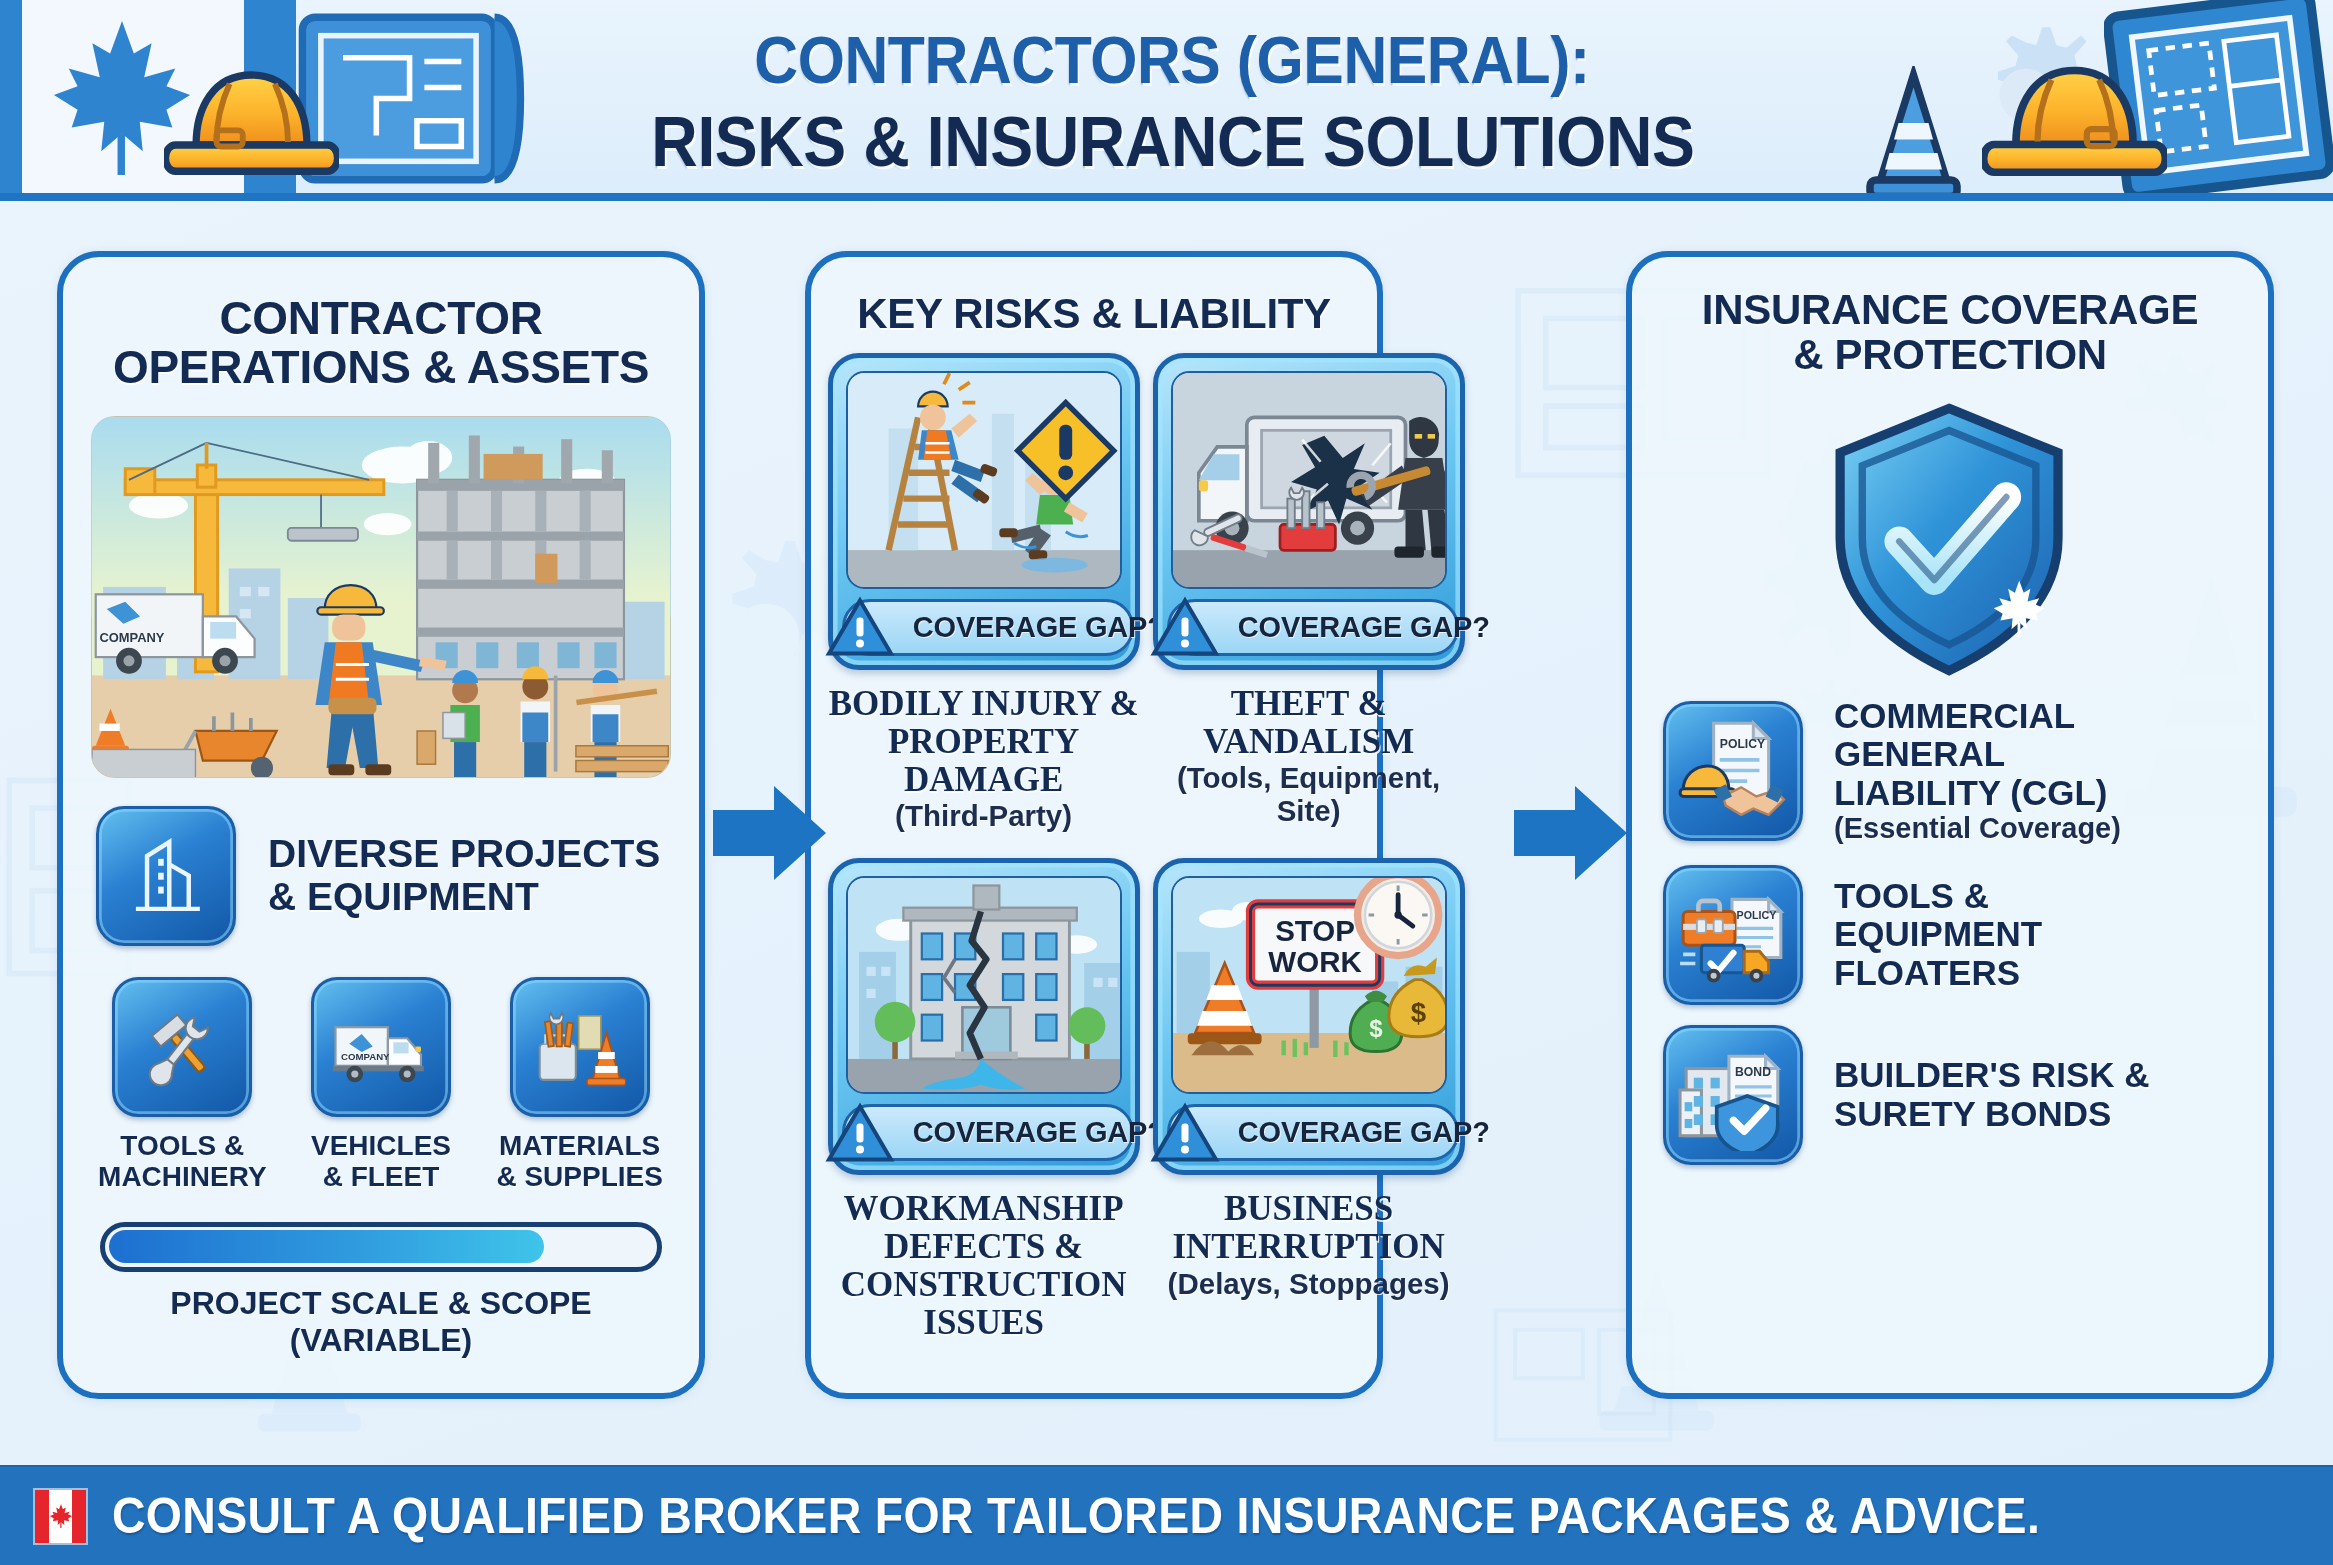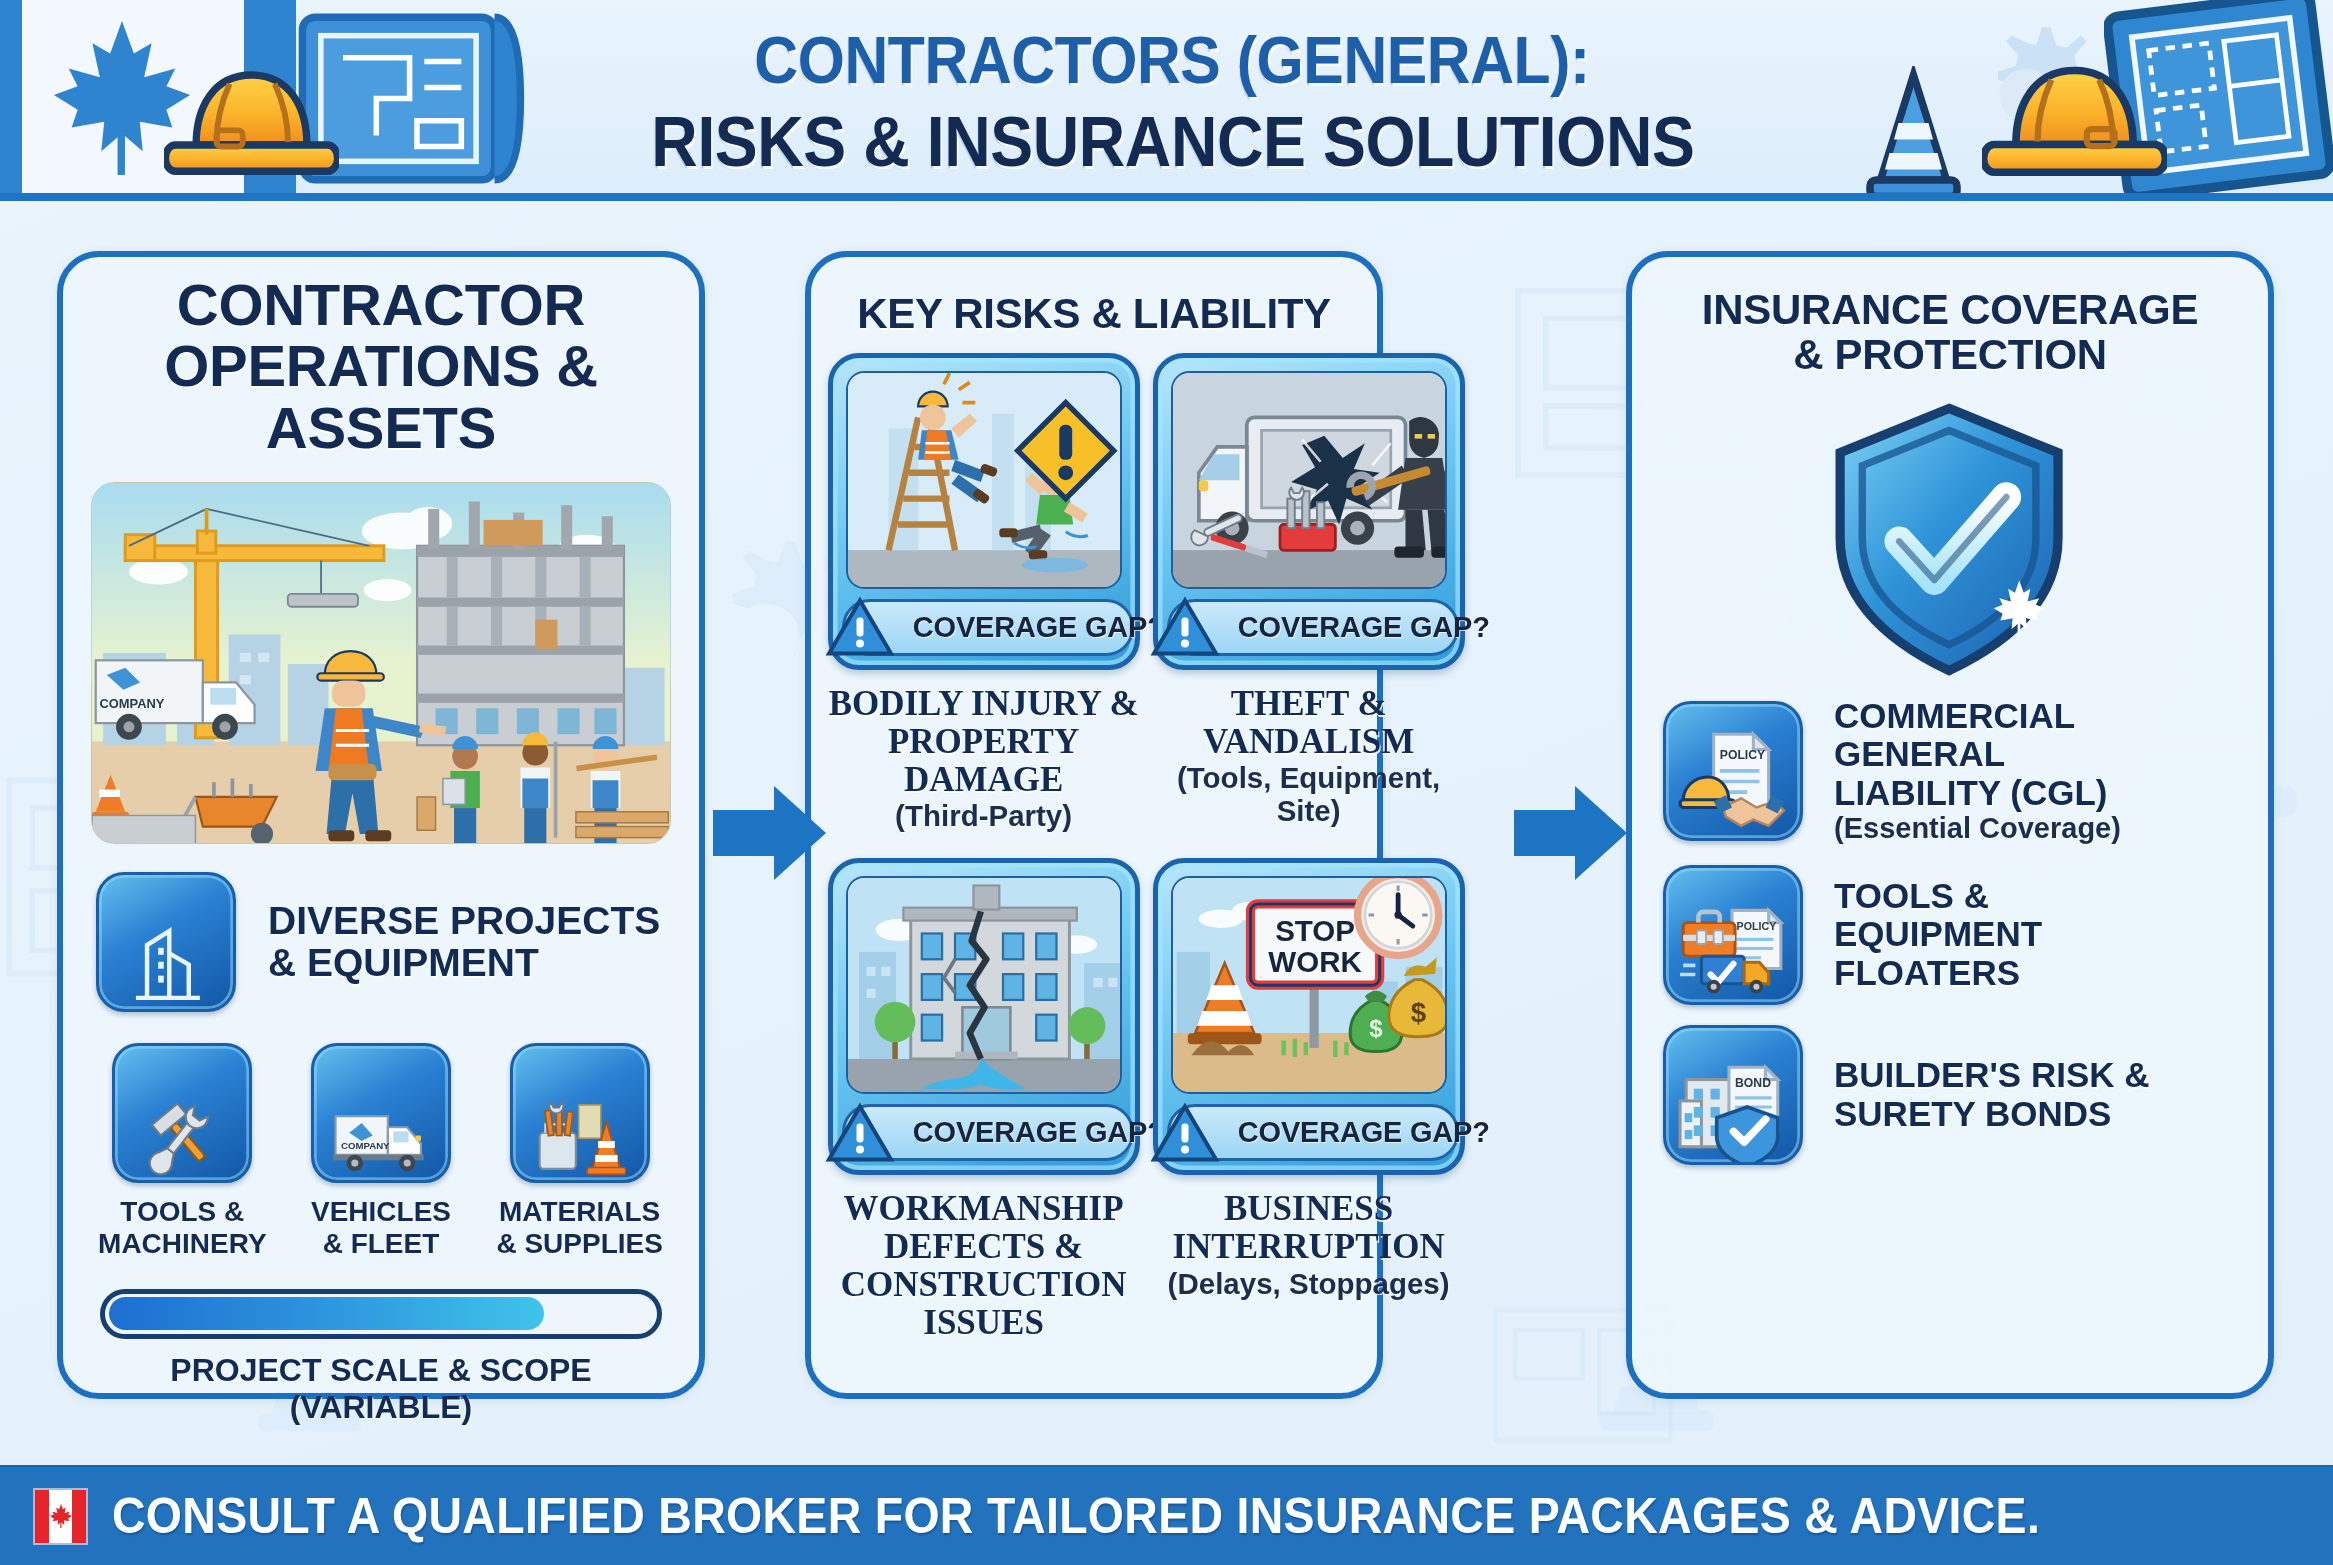--- a/index.html
+++ b/index.html
@@ -124,21 +124,21 @@
   #panel-right  { left: 1626px; top: 251px; width: 648px;  height: 1148px; }
 
   .panel-title {
     text-align: center;
     color: #132b52;
     font-weight: 700;
     letter-spacing: -0.3px;
     text-shadow: 0.9px 1.8px 0 rgba(255,255,255,.9);
     line-height: 1.06;
   }
-  #panel-left .panel-title   { font-size: 58px; margin-top: 17px; padding: 0 18.5px; }
+  #panel-left .panel-title   { font-size: 46px; margin-top: 37px; padding: 0 18.5px; }
   #panel-middle .panel-title { font-size: 42px; margin-top: 35px; padding: 0 18.5px; }
   #panel-right .panel-title  { font-size: 42px; margin-top: 31px; padding: 0 24px; }
 
   
   .arrow {
     position: absolute;
     width: 0; height: 0;
     z-index: 5;
   }
   .arrow .shaft {
@@ -170,21 +170,21 @@
 
   .row-feature {
     display: flex; align-items: center; gap: 32px;
     margin: 28px 0 0 33px;
   }
   .icon-tile {
     background: linear-gradient(150deg,#63c0ef 0%, #2a80d2 42%, #1257a6 100%);
     border: 3.7px solid #1b5ea8;
     border-radius: 20px;
     box-shadow: 0 2.8px 5.5px rgba(25,70,120,.30), inset 0 0 0 2.8px rgba(140,215,255,.55);
-    display: flex; align-items: flex-end; justify-content: center;
+    display: flex; align-items: center; justify-content: center;
     flex: 0 0 auto;
   }
   .icon-tile.big { width: 140px; height: 140px; border-radius: 28px; }
   .icon-tile.sm  { width: 140px; height: 140px; border-radius: 26px; }
 
   .feature-label {
     font-size: 39px; font-weight: 700; color: #132b52; line-height: 1.08;
     text-shadow: 0.9px 1.8px 0 rgba(255,255,255,.85);
   }
 

